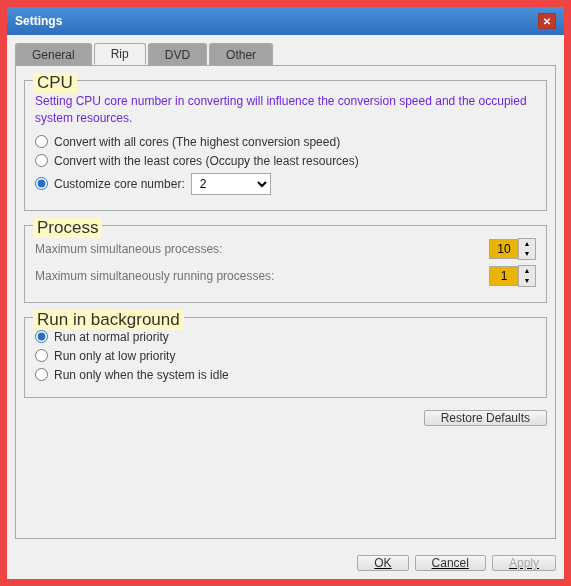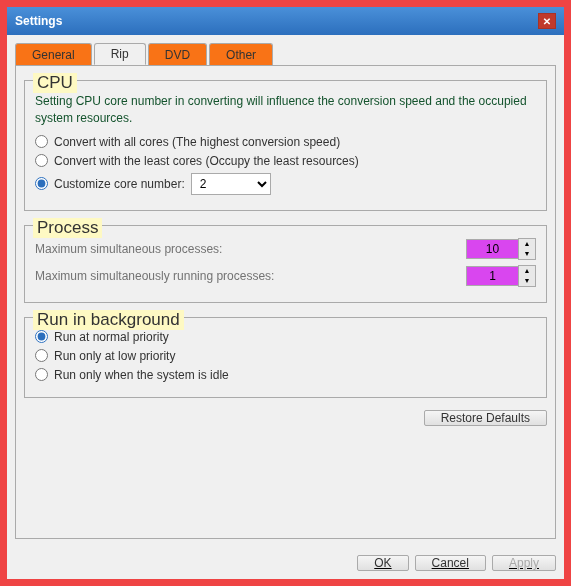--- a/index.html
+++ b/index.html
@@ -66,21 +66,21 @@
     .tabs {
       display: flex;
       align-items: flex-end;
       margin-bottom: 0;
     }
 
     .tab {
       padding: 4px 16px;
       border: 1px solid #aaa;
       border-bottom: none;
-      background: #f97316;
+      background: #a3a3a3;
       cursor: pointer;
       font-size: 12px;
       color: #333;
       margin-right: 2px;
       border-radius: 3px 3px 0 0;
       height: 22px;
       display: flex;
       align-items: center;
     }
 
@@ -119,21 +119,21 @@
       color: #333;
     }
 
     .group-content {
       margin-top: 4px;
     }
 
     
     .description-text {
       font-size: 12px;
-      color: #14532d;
+      color: #6d28d9;
       line-height: 1.4;
       margin-bottom: 8px;
     }
 
     
     .radio-item {
       display: flex;
       align-items: center;
       margin-bottom: 5px;
       gap: 6px;
@@ -183,27 +183,27 @@
       font-size: 12px;
       color: #737373;
     }
 
     .spinner-container {
       display: flex;
       align-items: center;
     }
 
     .spinner-input {
-      width: 52px;
+      width: 29px;
       height: 20px;
       border: 1px solid #aaa;
       border-right: none;
       text-align: center;
       font-size: 12px;
-      background: #d946ef;
+      background: #eab308;
       padding: 0 2px;
     }
 
     .spinner-buttons {
       display: flex;
       flex-direction: column;
       border: 1px solid #aaa;
     }
 
     .spinner-btn {

